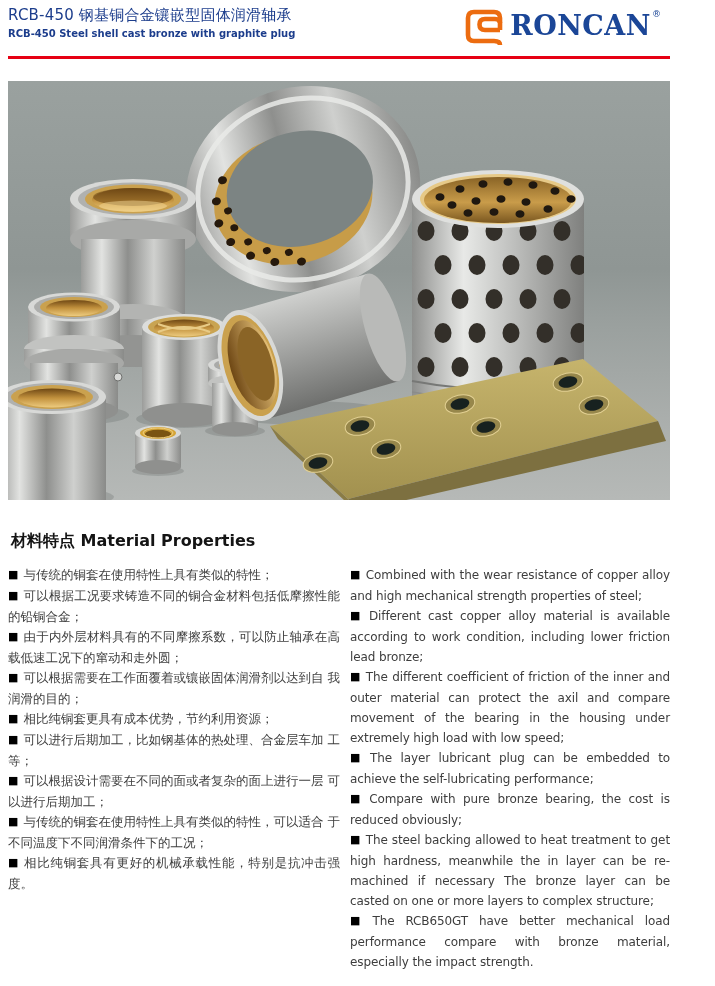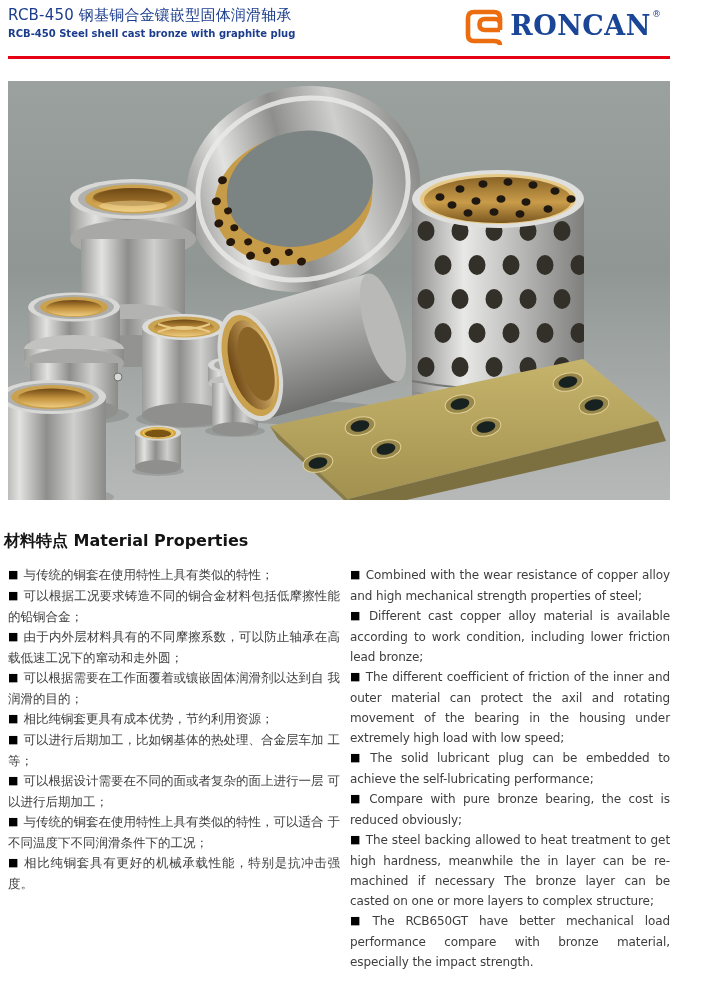--- a/index.html
+++ b/index.html
@@ -20,21 +20,21 @@
   .logo-icon{width:40px;height:37px;margin-right:6px;margin-top:1px;}
   .logo-text{
     font-family:"DejaVu Serif","Liberation Serif",serif;font-weight:bold;
     font-size:27px;line-height:37px;color:var(--logo_blue);letter-spacing:.5px;
   }
   .reg{font-size:9px;color:var(--logo_blue);position:relative;top:2px;left:1px;}
   .rule{position:absolute;left:8px;top:56px;width:662px;height:3px;background:var(--rule_red);}
   .photo{position:absolute;left:8px;top:81px;width:662px;height:419px;margin:0;}
   .photo svg{display:block;}
   .section-heading{
-    position:absolute;left:4px;top:531px;margin:0;
+    position:absolute;left:11px;top:531px;margin:0;
     font-size:16px;font-weight:bold;color:var(--heading_text);
   }
   .cols{position:absolute;left:8px;top:565px;width:662px;display:flex;gap:10px;}
   .col{flex:0 0 auto;}
   .col-zh{width:332px;}
   .col-en{width:320px;}
   .bullet{text-align:justify;color:var(--body_text);margin:0;}
   .col-zh .bullet{font-size:12.5px;line-height:20px;}
   .col-en .bullet{font-size:12px;line-height:20px;letter-spacing:-.1px;}
   .sq{color:#000;font-size:11px;margin-right:5px;position:relative;top:-1px;}
@@ -329,21 +329,21 @@
         <p class="bullet"><span class="sq">■</span><span>可以根据需要在工作面覆着或镶嵌固体润滑剂以达到自 我润滑的目的；</span></p>
         <p class="bullet"><span class="sq">■</span><span>相比纯铜套更具有成本优势，节约利用资源；</span></p>
         <p class="bullet"><span class="sq">■</span><span>可以进行后期加工，比如钢基体的热处理、合金层车加 工等；</span></p>
         <p class="bullet"><span class="sq">■</span><span>可以根据设计需要在不同的面或者复杂的面上进行一层 可以进行后期加工；</span></p>
         <p class="bullet"><span class="sq">■</span><span>与传统的铜套在使用特性上具有类似的特性，可以适合 于不同温度下不同润滑条件下的工况；</span></p>
         <p class="bullet"><span class="sq">■</span><span>相比纯铜套具有更好的机械承载性能，特别是抗冲击强度。</span></p>
       </div>
     <div class="col col-en">
         <p class="bullet"><span class="sq">■</span><span>Combined with the wear resistance of copper alloy and high mechanical strength properties of steel;</span></p>
         <p class="bullet"><span class="sq">■</span><span>Different cast copper alloy material is available according to work condition, including lower friction lead bronze;</span></p>
-        <p class="bullet"><span class="sq">■</span><span>The different coefficient of friction of the inner and outer material can protect the axil and rotating movement of the bearing in the housing under extremely high load with low speed;</span></p>
-        <p class="bullet"><span class="sq">■</span><span>The solid lubricant plug can be embedded to achieve the self-lubricating performance;</span></p>
+        <p class="bullet"><span class="sq">■</span><span>The different coefficient of friction of the inner and outer material can protect the axil and compare movement of the bearing in the housing under extremely high load with low speed;</span></p>
+        <p class="bullet"><span class="sq">■</span><span>The layer lubricant plug can be embedded to achieve the self-lubricating performance;</span></p>
         <p class="bullet"><span class="sq">■</span><span>Compare with pure bronze bearing, the cost is reduced obviously;</span></p>
         <p class="bullet"><span class="sq">■</span><span>The steel backing allowed to heat treatment to get high hardness, meanwhile the in layer can be re-machined if necessary The bronze layer can be casted on one or more layers to complex structure;</span></p>
         <p class="bullet"><span class="sq">■</span><span>The RCB650GT have better mechanical load performance compare with bronze material, especially the impact strength.</span></p>
       </div>
   </div>
 
 </div>
 
 </body></html>

